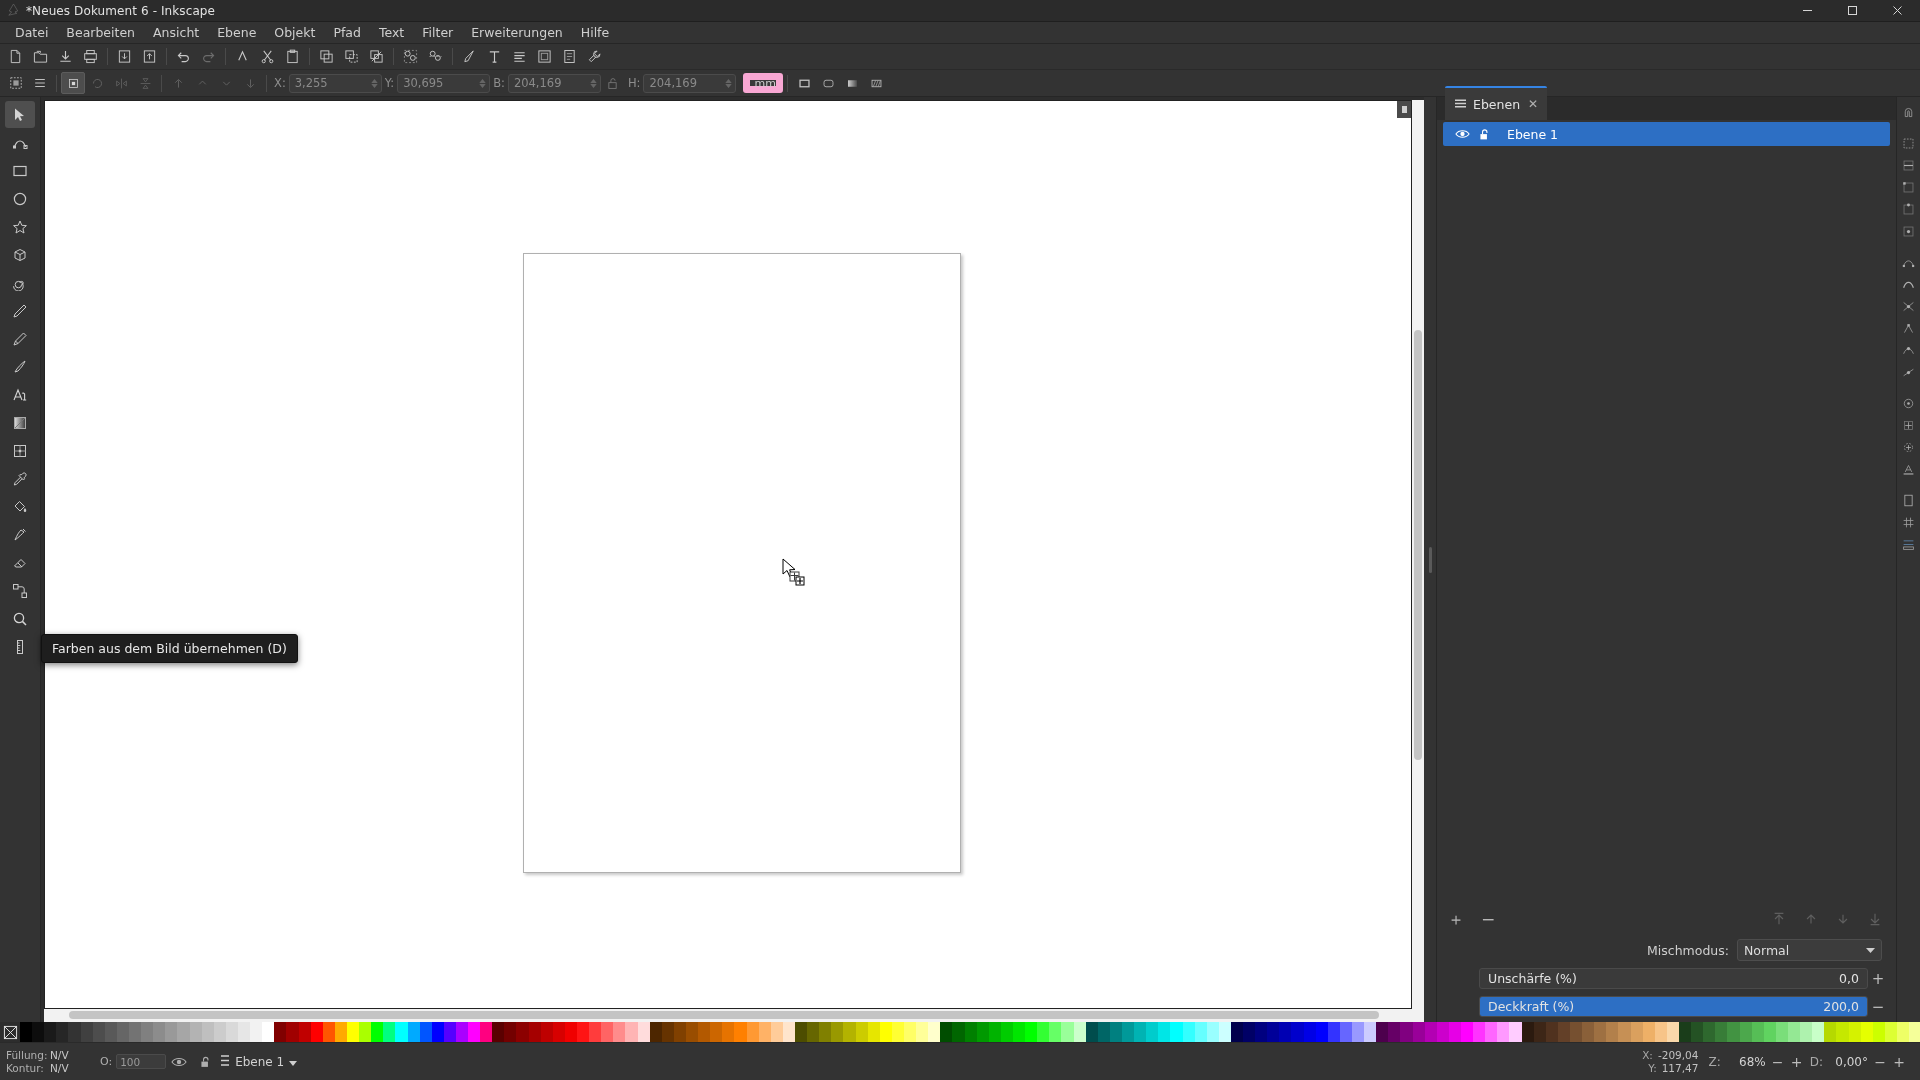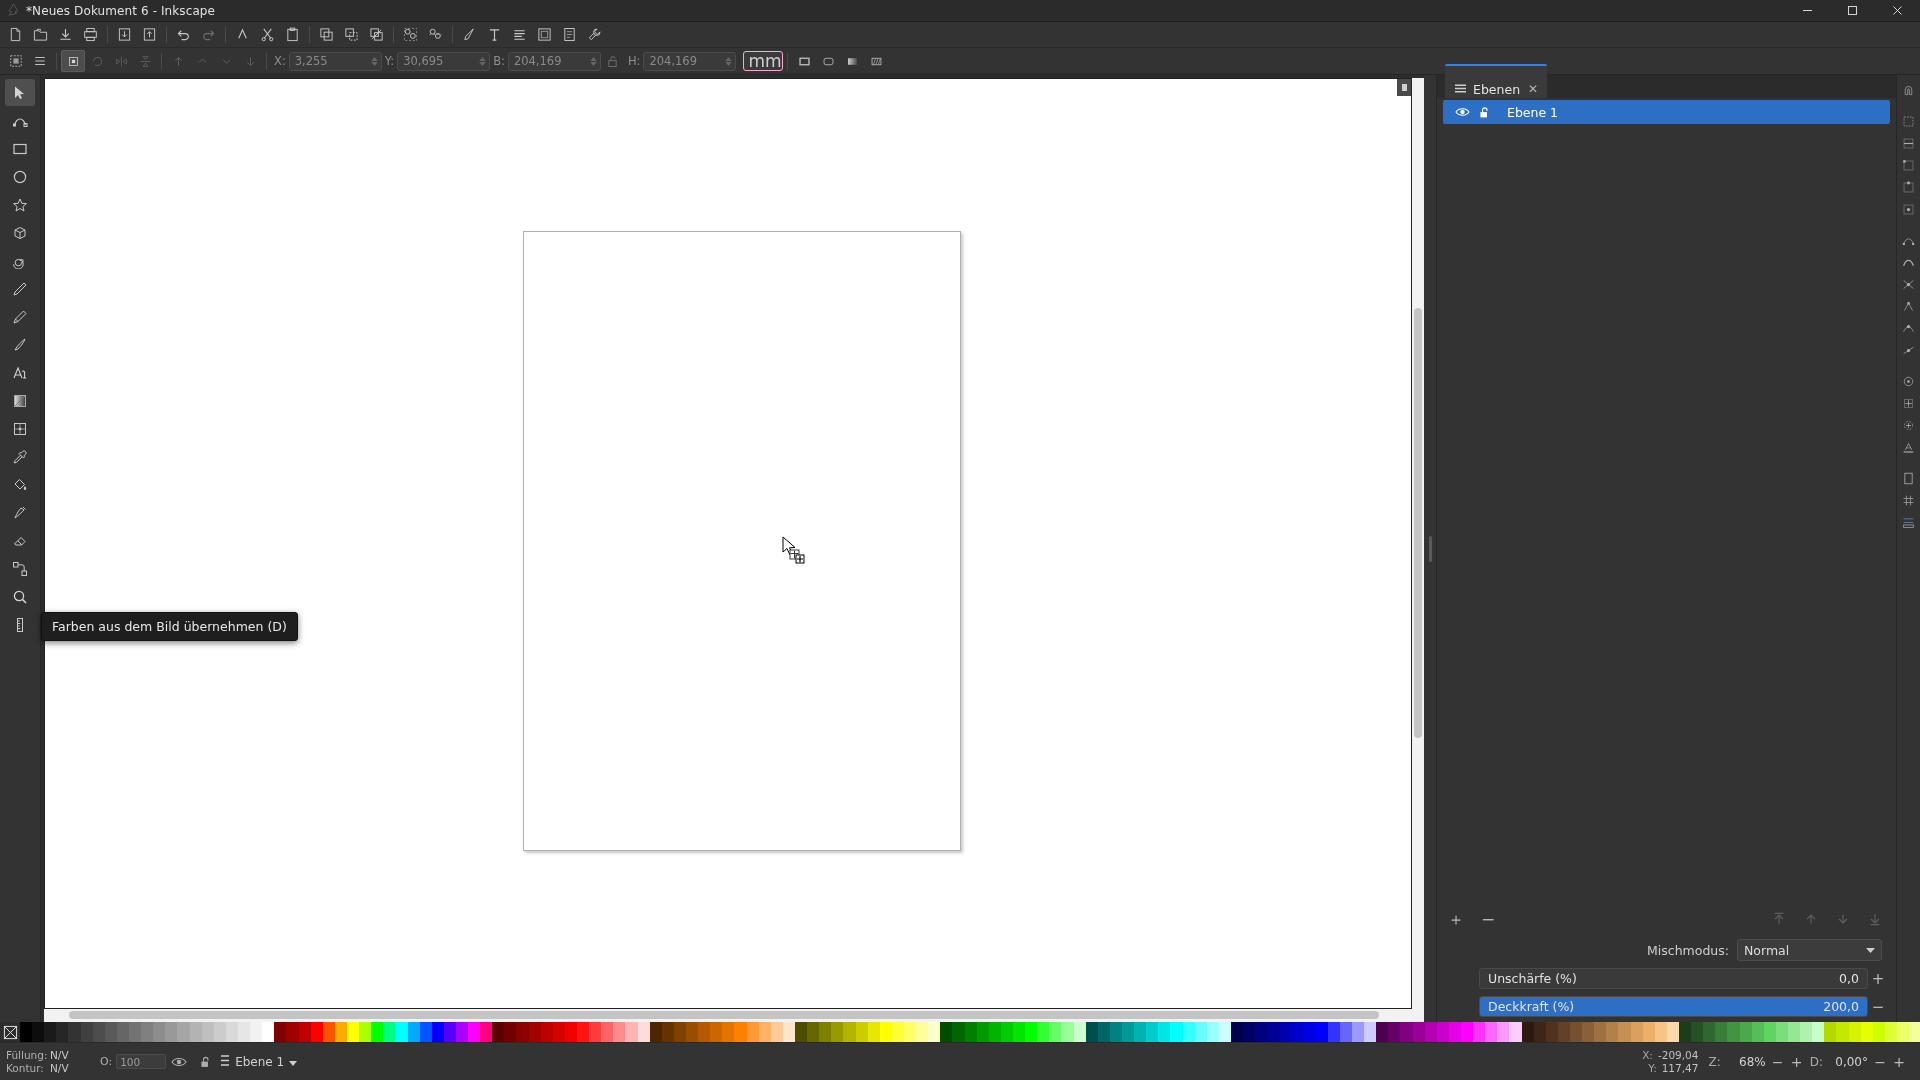--- a/index.html
+++ b/index.html
@@ -50,23 +50,23 @@
   .obtn.active { background:#4d4d4d; border:1px solid #5c5c5c; }
   .ofield { display:flex; align-items:center; margin-left:3px; }
   .ofield .lbl { font-size:11.5px; color:#8e8e8e; margin-right:3px; }
   .spin {
     width:93px; height:19px; background:#3a3a3a; border:1px solid #4b4b4b; border-radius:3px;
     display:flex; align-items:center; padding:0 3px 0 5px; color:#8a8a8a; font-size:11.5px;
   }
   .spin .v { flex:1; }
   .spin .arrows { display:flex; flex-direction:column; gap:1px; opacity:.5; }
   .unitsel {
-    width:40px; height:20px; background:#3a3a3a; border:1px solid #f9a8d4; border-radius:3px;
+    width:40px; height:20px; background:#3a3a3a; border:7px solid #f9a8d4; border-radius:3px;
     display:flex; align-items:center; justify-content:space-between; padding:0 4px;
-    font-size:17px; color:#cfcfcf; margin-left:7px;
+    font-size:11px; color:#cfcfcf; margin-left:7px;
   }
   .lockico { width:20px; display:flex; align-items:center; justify-content:center; opacity:.55; margin:0 2px; }
 
   
   .bodyrow { flex:1; display:flex; min-height:0; }
 
   
   .toolbox {
     width:41px; flex:0 0 41px; background:#333333; border-right:1px solid #262626;
     display:flex; flex-direction:column; align-items:center; padding-top:4px;
@@ -103,21 +103,21 @@
   }
   
   .cursor { position:absolute; left:737px; top:457px; z-index:30; pointer-events:none; }
 
   
   .dockgrip { width:12px; flex:0 0 12px; background:#333; display:flex; align-items:center; justify-content:center; }
   .dockgrip .dots { width:3px; height:26px; background:#5a5a5a; border-radius:2px; }
   .dock { width:460px; flex:0 0 460px; background:#333333; display:flex; flex-direction:column; border-left:1px solid #262626; }
   .docktabs { height:23px; flex:0 0 23px; background:#2b2b2b; display:flex; align-items:flex-end; padding-left:8px; }
   .docktab {
-    height:22px; display:flex; align-items:flex-start; gap:6px; padding:16px 9px;
+    height:22px; display:flex; align-items:center; gap:6px; padding:16px 9px;
     background:#3a3a3a; border-top:2px solid #3584e4; font-size:12.5px; color:#e3e3e3;
     border-radius:2px 2px 0 0;
   }
   .docktab .x { opacity:.7; font-size:12px; margin-left:2px; }
   .layerlist { flex:1; background:#333333; padding-top:2px; overflow:hidden; }
   .layerrow {
     height:24px; background:#2d6fc4; display:flex; align-items:center; gap:0px;
     padding-left:8px; margin:0 6px 0 6px; border-radius:2px;
   }
   .layerrow .ic { width:22px; display:flex; align-items:center; justify-content:center; }
@@ -202,20 +202,32 @@
           </svg>
       </div>
       <div class="wbtn close">
         <svg width="11" height="11" viewBox="0 0 11 11">
             <path d="M1.5 1.5 L9.5 9.5 M9.5 1.5 L1.5 9.5" stroke="#d6d6d6" stroke-width="1"></path>
           </svg>
       </div>
     </div>
   </div>
 
+  <div class="menubar">
+    <div class="menu-item">Datei</div>
+    <div class="menu-item">Bearbeiten</div>
+    <div class="menu-item">Ansicht</div>
+    <div class="menu-item">Ebene</div>
+    <div class="menu-item">Objekt</div>
+    <div class="menu-item">Pfad</div>
+    <div class="menu-item">Text</div>
+    <div class="menu-item">Filter</div>
+    <div class="menu-item">Erweiterungen</div>
+    <div class="menu-item">Hilfe</div>
+  </div>
 
   <div class="cmdbar">
     <div class="cbtn">
       <svg width="15" height="15" viewBox="0 0 16 16">
           <path d="M3.5 1.5 h6 l3 3 v10 h-9 z" fill="none" stroke="#c9c9c9" stroke-width="1"></path>
           <path d="M9.5 1.5 v3 h3" fill="none" stroke="#c9c9c9" stroke-width="1"></path>
         </svg>
     </div>
     <div class="cbtn">
       <svg width="15" height="15" viewBox="0 0 16 16">

